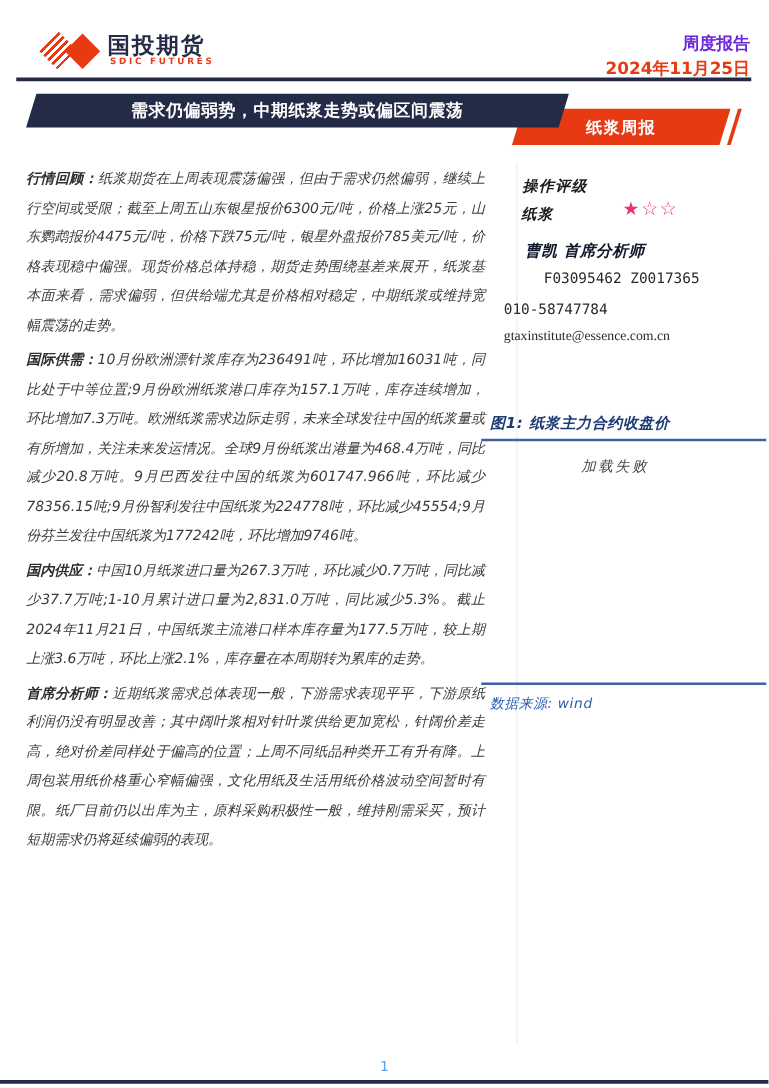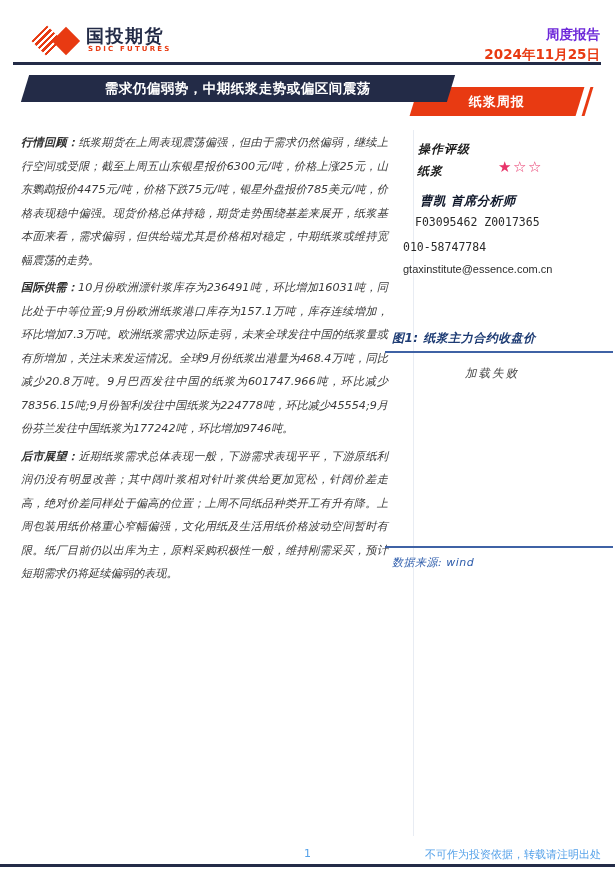--- a/index.html
+++ b/index.html
@@ -100,29 +100,29 @@
   .rating-stars {
     position: absolute; left: 498px; top: 158px;
     font-size: 15px; color: #e8356a; letter-spacing: 1.5px; font-style: normal;
   }
   .analyst-name {
     position: absolute; left: 420px; top: 193px;
     font-size: 12.5px; font-weight: bold; color: #0f172a; letter-spacing: 0.5px;
   }
   .analyst-codes {
     position: absolute; left: 415px; top: 215px;
-    font-family: "DejaVu Sans Mono", monospace; font-size: 11.5px; color: #2a2a2a;
+    font-family: "DejaVu Sans Mono", monospace; font-size: 11.5px; color: #2a2a2a; padding-left: 20px;
   }
   .analyst-phone {
     position: absolute; left: 403px; top: 240px;
     font-family: "DejaVu Sans Mono", monospace; font-size: 11.5px; color: #2a2a2a;
   }
   .analyst-email {
     position: absolute; left: 403px; top: 263px;
-    font-family: Liberation Sans, sans-serif; font-size: 11px; color: #2a2a2a;
+    font-family: Liberation Serif, serif; font-size: 11px; color: #2a2a2a;
   }
 
   
   .fig-title {
     position: absolute; left: 392px; top: 330px;
     font-size: 12px; font-weight: bold; color: #1e3c74; font-style: italic; letter-spacing: 0.5px; text-align: right;
   }
   .fig-rule-top {
     position: absolute; left: 385px; top: 351px; width: 228px; height: 1.5px;
     background: #3f62a5;
@@ -178,21 +178,22 @@
     <span>需求仍偏弱势，中期纸浆走势或偏区间震荡</span>
   </div>
   <div class="banner-red">
     <span>纸浆周报</span>
   </div>
   <div class="banner-red-slash"></div>
 
   <div class="body-col">
     <p><b>行情回顾：</b><span>纸浆期货在上周表现震荡偏强，但由于需求仍然偏弱，继续上行空间或受限；截至上周五山东银星报价6300元/吨，价格上涨25元，山东鹦鹉报价4475元/吨，价格下跌75元/吨，银星外盘报价785美元/吨，价格表现稳中偏强。现货价格总体持稳，期货走势围绕基差来展开，纸浆基本面来看，需求偏弱，但供给端尤其是价格相对稳定，中期纸浆或维持宽幅震荡的走势。</span></p>
     <p><b>国际供需：</b><span>10月份欧洲漂针浆库存为236491吨，环比增加16031吨，同比处于中等位置;9月份欧洲纸浆港口库存为157.1万吨，库存连续增加，环比增加7.3万吨。欧洲纸浆需求边际走弱，未来全球发往中国的纸浆量或有所增加，关注未来发运情况。全球9月份纸浆出港量为468.4万吨，同比减少20.8万吨。9月巴西发往中国的纸浆为601747.966吨，环比减少78356.15吨;9月份智利发往中国纸浆为224778吨，环比减少45554;9月份芬兰发往中国纸浆为177242吨，环比增加9746吨。</span></p>
-    <p><b>后市展望：</b><span>近期纸浆需求总体表现一般，下游需求表现平平，下游原纸利润仍没有明显改善；其中阔叶浆相对针叶浆供给更加宽松，针阔价差走高，绝对价差同样处于偏高的位置；上周不同纸品种类开工有升有降。上周包装用纸价格重心窄幅偏强，文化用纸及生活用纸价格波动空间暂时有限。纸厂目前仍以出库为主，原料采购积极性一般，维持刚需采买，预计短期需求仍将延续偏弱的表现。</span></p>
+    <p><b>国内供应：</b><span>中国10月纸浆进口量为267.3万吨，环比减少0.7万吨，同比减少37.7万吨;1-10月累计进口量为2,831.0万吨，同比减少5.3%。截止2024年11月21日，中国纸浆主流港口样本库存量为177.5万吨，较上期上涨3.6万吨，环比上涨2.1%，库存量在本周期转为累库的走势。</span></p>
+    <p><b>首席分析师：</b><span>近期纸浆需求总体表现一般，下游需求表现平平，下游原纸利润仍没有明显改善；其中阔叶浆相对针叶浆供给更加宽松，针阔价差走高，绝对价差同样处于偏高的位置；上周不同纸品种类开工有升有降。上周包装用纸价格重心窄幅偏强，文化用纸及生活用纸价格波动空间暂时有限。纸厂目前仍以出库为主，原料采购积极性一般，维持刚需采买，预计短期需求仍将延续偏弱的表现。</span></p>
   </div>
 
   <div class="v-divider"></div>
 
   <div class="rating-label r-kai">操作评级</div>
   <div class="rating-product r-kai">纸浆</div>
   <div class="rating-stars">★☆☆</div>
 
   <div class="analyst-name r-kai">曹凯 首席分析师</div>
   <div class="analyst-codes">F03095462 Z0017365</div>
@@ -200,16 +201,15 @@
   <div class="analyst-email">gtaxinstitute@essence.com.cn</div>
 
   <div class="fig-title">图1: 纸浆主力合约收盘价</div>
   <div class="fig-rule-top"></div>
   <div class="fig-placeholder">加载失败</div>
   <div class="fig-rule-bottom"></div>
   <div class="fig-source">数据来源: wind</div>
 
   <div class="footer-left">本报告版权属于国投期货有限公司</div>
   <div class="footer-page">1</div>
-  <div class="footer-right">不可作为投资依据，转载请注明出处</div>
   <div class="footer-rule"></div>
 
 </div>
 
 </body></html>

